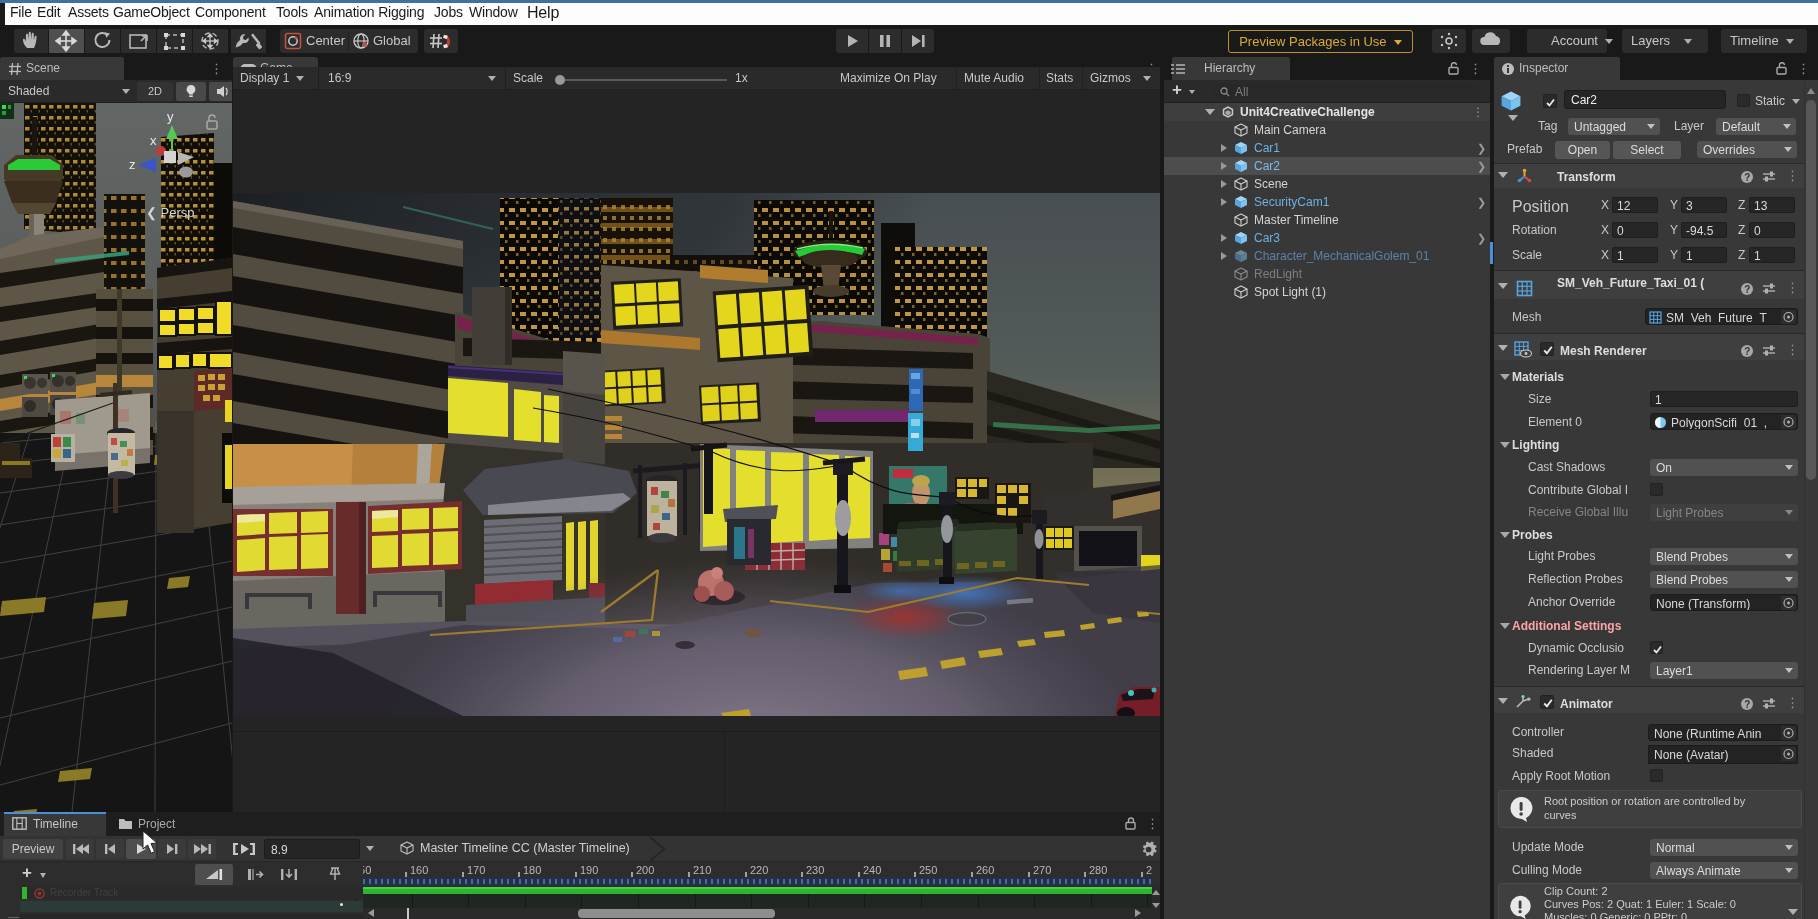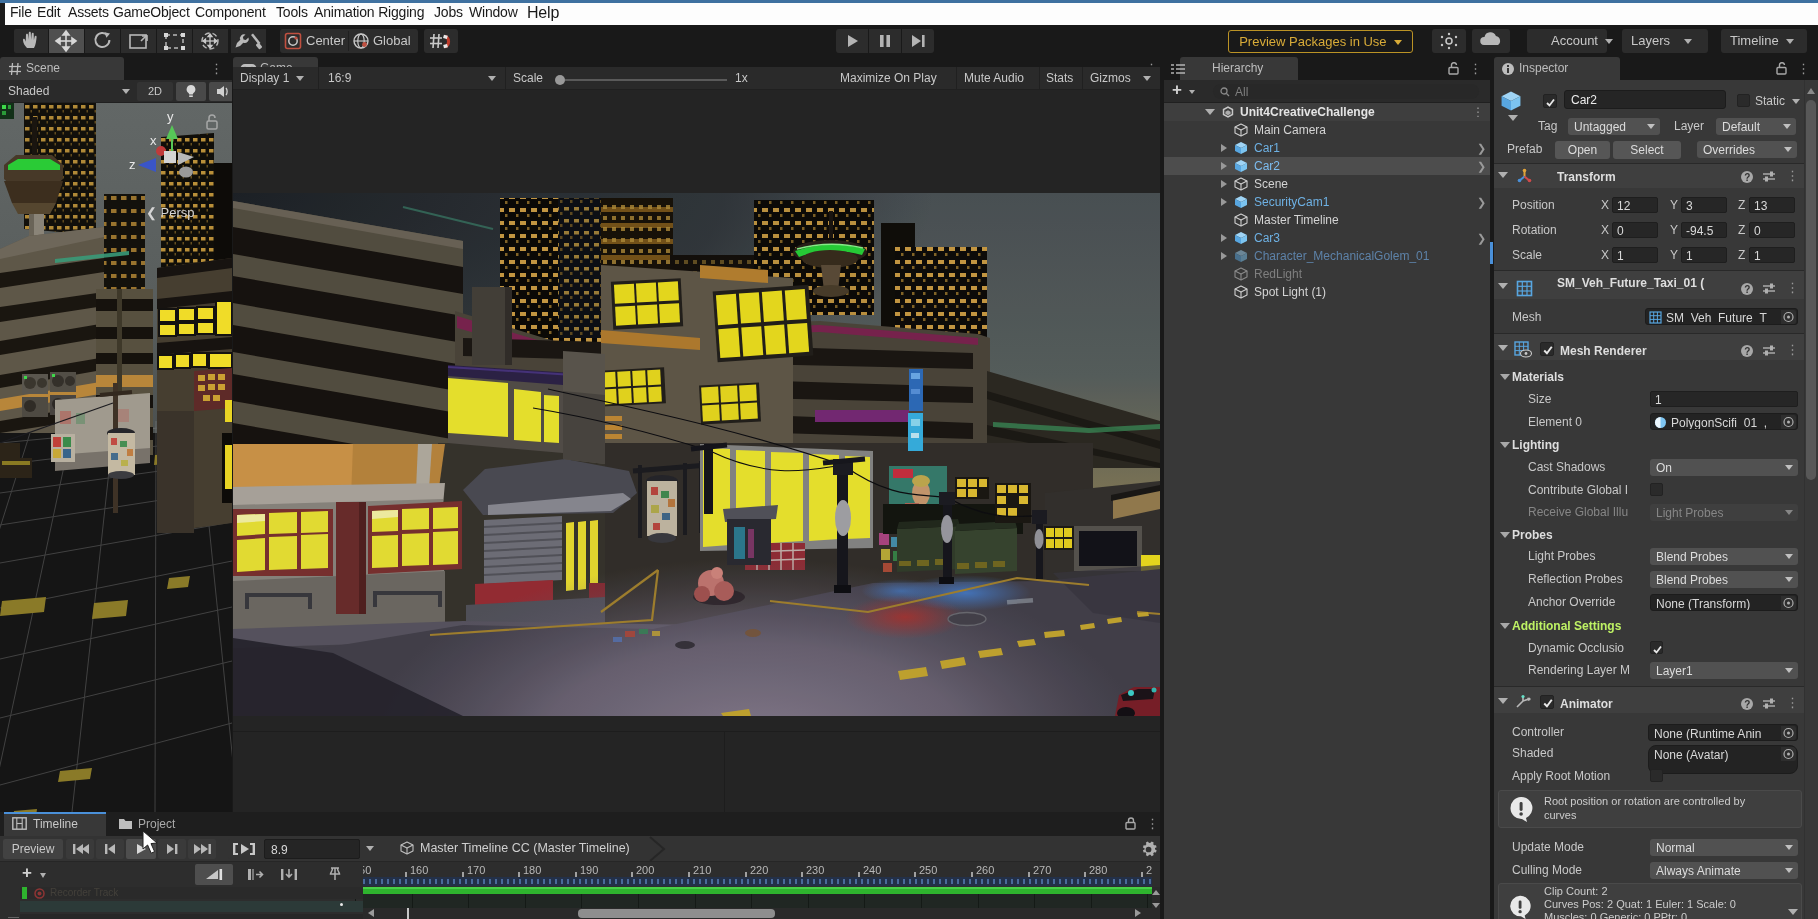--- a/index.html
+++ b/index.html
@@ -849,21 +849,21 @@
   <rect x="0" y="0" width="927" height="523" fill="#0e1218" opacity="0.07"></rect>
 
  </g>
 
 </svg>
 
 </div>
 
 <div class="abs" style="left:1164px;top:57px;width:326px;height:862px;background:#383838">
  <div class="abs tabbar" style="left:0;top:0;width:326px">
-  <div class="tab" style="left:16px;padding-left:32px;width:118px">Hierarchy</div>
+  <div class="tab" style="left:8px;padding-left:32px;width:118px">Hierarchy</div>
   <svg class="abs" style="left:7px;top:6px" width="14" height="12" viewBox="0 0 14 12">
           <g stroke="#bdbdbd" stroke-width="1.4">
             <line x1="0" y1="2" x2="3" y2="2"></line>
             <line x1="5" y1="2" x2="14" y2="2"></line>
             <line x1="0" y1="6" x2="3" y2="6"></line>
             <line x1="5" y1="6" x2="14" y2="6"></line>
             <line x1="0" y1="10" x2="3" y2="10"></line>
             <line x1="5" y1="10" x2="14" y2="10"></line>
           </g>
         </svg>
@@ -1078,21 +1078,21 @@
       </svg>
       <svg class="abs" style="left:268px;top:113px" width="14" height="14" viewBox="0 0 14 14">
         <g stroke="#b0b0b0" stroke-width="1.4">
           <line x1="1" y1="4" x2="13" y2="4"></line>
           <line x1="1" y1="9" x2="13" y2="9"></line>
         </g>
         <rect x="8" y="1.5" width="3" height="5" fill="#b0b0b0"></rect>
         <rect x="3" y="6.5" width="3" height="5" fill="#b0b0b0"></rect>
       </svg>
       <span class="abs kebab" style="left:292px;top:111px;font-size:13px">⋮</span>
-<span class="abs" style="left:18px;top:141px;font-size:12px;color:#c8c8c8;font-weight:normal;white-space:nowrap">Position</span>
+<span class="abs" style="left:18px;top:141px;font-size:16px;color:#c8c8c8;font-weight:normal;white-space:nowrap">Position</span>
 <span class="abs" style="left:107px;top:141px;font-size:12px;color:#c8c8c8;font-weight:normal;white-space:nowrap">X</span>
 <div class="abs" style="left:118px;top:140px;width:46px;height:16px;background:#262626;border-radius:2px;border:1px solid #1e1e1e">
         <span class="abs" style="left:4px;top:1px;font-size:12px;color:#dadada">12</span>
       </div>
 <span class="abs" style="left:176px;top:141px;font-size:12px;color:#c8c8c8;font-weight:normal;white-space:nowrap">Y</span>
 <div class="abs" style="left:187px;top:140px;width:46px;height:16px;background:#262626;border-radius:2px;border:1px solid #1e1e1e">
         <span class="abs" style="left:4px;top:1px;font-size:12px;color:#dadada">3</span>
       </div>
 <span class="abs" style="left:244px;top:141px;font-size:12px;color:#c8c8c8;font-weight:normal;white-space:nowrap">Z</span>
 <div class="abs" style="left:255px;top:140px;width:46px;height:16px;background:#262626;border-radius:2px;border:1px solid #1e1e1e">
@@ -1238,21 +1238,21 @@
       </div>
 <span class="abs" style="left:34px;top:538px;font-size:12px;color:#c8c8c8;font-weight:normal;white-space:nowrap">Anchor Override</span>
 <div class="abs" style="left:156px;top:537px;width:148px;height:17px;background:#232323;border-radius:3px;border:1px solid #1c1c1c;overflow:hidden">
         <span class="abs" style="left:5px;top:2px;font-size:12px;color:#d8d8d8;white-space:nowrap">None (Transform)</span>
         <div class="abs" style="right:1px;top:1px;width:15px;height:14px;background:#2e2e2e;border-radius:0 2px 2px 0"><svg width="15" height="14" viewBox="0 0 15 14">
             <circle cx="7.5" cy="7" r="4.5" fill="none" stroke="#b0b0b0" stroke-width="1.2"></circle>
             <circle cx="7.5" cy="7" r="1.5" fill="#b0b0b0"></circle>
           </svg></div>
       </div>
 <span class="abs" style="left:6px;top:566px;width:0;height:0;border-left:5px solid transparent;border-right:5px solid transparent;border-top:6px solid #a8a8a8"></span>
-<span class="abs" style="left:18px;top:562px;font-size:12px;color:#bef264;font-weight:bold;white-space:nowrap">Additional Settings</span>
+<span class="abs" style="left:18px;top:562px;font-size:12px;color:#fca5a5;font-weight:bold;white-space:nowrap">Additional Settings</span>
 <span class="abs" style="left:34px;top:584px;font-size:12px;color:#c8c8c8;font-weight:normal;white-space:nowrap">Dynamic Occlusio</span>
 <div class="abs" style="left:156px;top:584px;width:13px;height:13px;background:#2a2a2a;border:1px solid #222;border-radius:2px"><svg width="13" height="13" viewBox="0 0 13 13">
           <polyline points="3,7 5.5,9.5 10,3.5" fill="none" stroke="#e8e8e8" stroke-width="1.8"></polyline>
         </svg></div>
 <span class="abs" style="left:34px;top:606px;font-size:12px;color:#c8c8c8;font-weight:normal;white-space:nowrap">Rendering Layer M</span>
 <div class="abs" style="left:156px;top:605px;width:148px;height:17px;background:#515151;border-radius:3px;">
         <span class="abs" style="left:6px;top:2px;font-size:12px;color:#dcdcdc;white-space:nowrap">Layer1</span>
         <span class="abs" style="right:5px;top:6px;width:0;height:0;border-left:4px solid transparent;border-right:4px solid transparent;border-top:5px solid #c0c0c0"></span>
       </div>
 <div class="abs" style="left:0;top:629px;width:324px;height:1px;background:#292929"></div>
@@ -1283,21 +1283,21 @@
       <span class="abs kebab" style="left:292px;top:638px;font-size:13px">⋮</span>
 <span class="abs" style="left:18px;top:668px;font-size:12px;color:#c8c8c8;font-weight:normal;white-space:nowrap">Controller</span>
 <div class="abs" style="left:154px;top:667px;width:150px;height:17px;background:#232323;border-radius:3px;border:1px solid #1c1c1c;overflow:hidden">
         <span class="abs" style="left:5px;top:2px;font-size:12px;color:#d8d8d8;white-space:nowrap">None (Runtime Anin</span>
         <div class="abs" style="right:1px;top:1px;width:15px;height:14px;background:#2e2e2e;border-radius:0 2px 2px 0"><svg width="15" height="14" viewBox="0 0 15 14">
             <circle cx="7.5" cy="7" r="4.5" fill="none" stroke="#b0b0b0" stroke-width="1.2"></circle>
             <circle cx="7.5" cy="7" r="1.5" fill="#b0b0b0"></circle>
           </svg></div>
       </div>
 <span class="abs" style="left:18px;top:689px;font-size:12px;color:#c8c8c8;font-weight:normal;white-space:nowrap">Shaded</span>
-<div class="abs" style="left:154px;top:688px;width:150px;height:29px;background:#232323;border-radius:8px;border:1px solid #1c1c1c;overflow:hidden">
+<div class="abs" style="left:154px;top:688px;width:150px;height:19px;background:#232323;border-radius:0;border:1px solid #1c1c1c;overflow:hidden">
         <span class="abs" style="left:5px;top:2px;font-size:12px;color:#d8d8d8;white-space:nowrap">None (Avatar)</span>
         <div class="abs" style="right:1px;top:1px;width:15px;height:14px;background:#2e2e2e;border-radius:0 2px 2px 0"><svg width="15" height="14" viewBox="0 0 15 14">
             <circle cx="7.5" cy="7" r="4.5" fill="none" stroke="#b0b0b0" stroke-width="1.2"></circle>
             <circle cx="7.5" cy="7" r="1.5" fill="#b0b0b0"></circle>
           </svg></div>
       </div>
 <span class="abs" style="left:18px;top:712px;font-size:12px;color:#c8c8c8;font-weight:normal;white-space:nowrap">Apply Root Motion</span>
 <div class="abs" style="left:156px;top:712px;width:13px;height:13px;background:#2a2a2a;border:1px solid #222;border-radius:2px"></div>
 <div class="abs" style="left:4px;top:733px;width:304px;height:38px;background:#3f3f3f;border:1px solid #4a4a4a;border-radius:3px"></div>
 <svg class="abs" style="left:12px;top:738px" width="30" height="28" viewBox="0 0 30 28">

